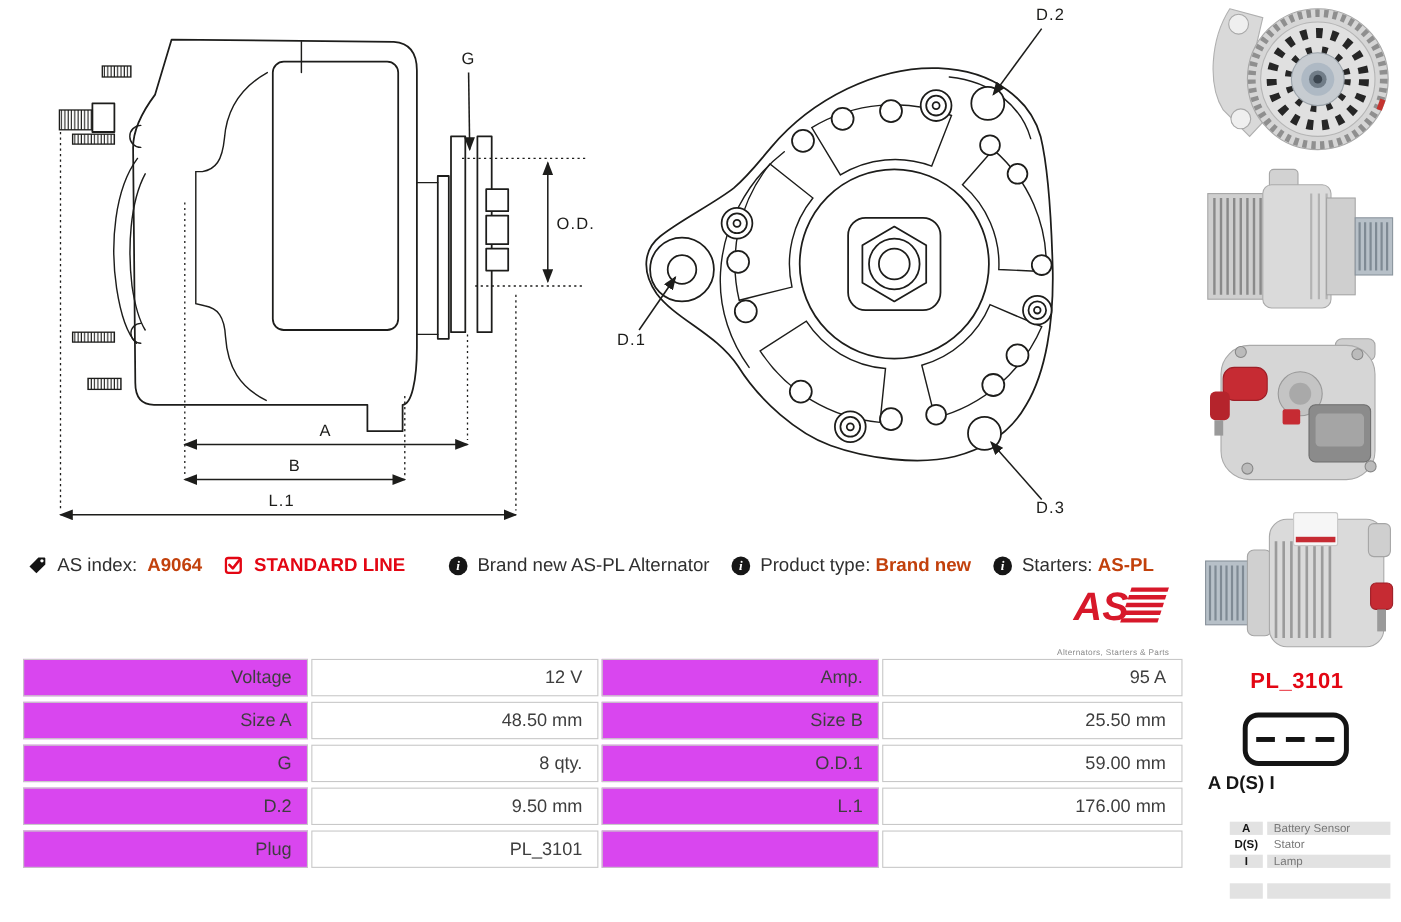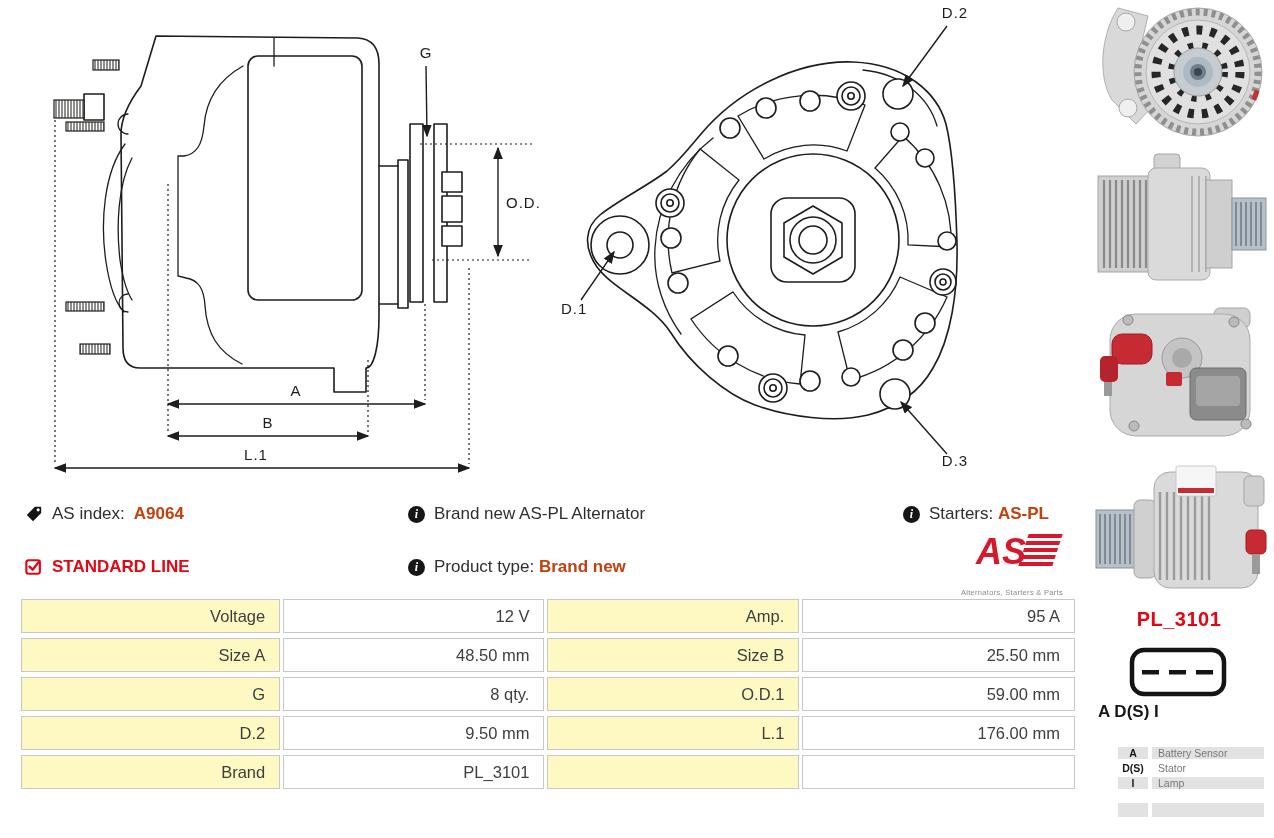--- a/index.html
+++ b/index.html
@@ -14,35 +14,35 @@
   .dline{stroke:#1d1d1b;stroke-width:1.6;fill:#fff;stroke-linejoin:round;stroke-linecap:round;}
   .dthin{stroke:#1d1d1b;stroke-width:1.3;fill:none;stroke-linecap:round;}
   .ddot{stroke:#1d1d1b;stroke-width:1.2;fill:none;stroke-dasharray:2,3;}
   .ddim{stroke:#1d1d1b;stroke-width:1.4;fill:none;}
   .dtxt{font-family:"Liberation Sans",sans-serif;font-size:15px;fill:#1d1d1b;letter-spacing:1px;}
 
   
   .photo{position:absolute;cursor:pointer;}
 
   
-  .info-col{position:absolute;display:flex;flex-direction:column;gap:33px;font-size:17px;}
+  .info-col{position:absolute;display:flex;gap:20px;font-size:17px;}
   .info-line{display:flex;align-items:center;gap:9px;white-space:nowrap;}
   .info-line b{font-weight:bold;color:#c2410c;}
   .red-line{color:#e30613;font-weight:bold;}
   .circle-i{display:inline-flex;align-items:center;justify-content:center;width:17px;height:17px;
             border-radius:50%;background:#161616;color:#fff;font:bold italic 12px "Liberation Serif",serif;flex:0 0 auto;}
   .as-logo{position:absolute;left:952px;top:530px;width:120px;text-align:center;}
   .as-tagline{font-size:7.5px;color:#8a8a8a;margin-top:16px;letter-spacing:.3px;white-space:nowrap;}
 
   
   .spec{position:absolute;left:18px;top:594px;border-collapse:separate;border-spacing:3px 5px;
         table-layout:fixed;width:1060px;}
   .spec td{height:32px;border:1px solid #c8c8c8;font-size:16.5px;color:#3e3e3e;
            text-align:right;padding:0 14px 0 0;overflow:hidden;}
-  .spec td.lbl{background:#fef9c3;}
+  .spec td.lbl{background:#d946ef;}
   .spec td.val{background:#ffffff;text-align:right;}
 
   
   .plug-code{position:absolute;left:1098px;top:608px;width:162px;text-align:center;
              color:#e30613;font-size:20px;font-weight:bold;letter-spacing:.5px;}
   .plug-svg{left:1128px;top:646px;}
   .plug-pinout{position:absolute;left:1098px;top:702px;width:162px;text-align:left;
                font-size:17px;font-weight:bold;color:#161616;}
   .legend{position:absolute;left:1118px;top:745px;width:146px;font-size:10.5px;}
   .legend-row{display:flex;height:15px;align-items:center;}
@@ -320,21 +320,21 @@
         <td class="lbl">O.D.1</td>
         <td class="val">59.00 mm</td>
       </tr>
       <tr>
         <td class="lbl">D.2</td>
         <td class="val">9.50 mm</td>
         <td class="lbl">L.1</td>
         <td class="val">176.00 mm</td>
       </tr>
       <tr>
-        <td class="lbl">Brand</td>
+        <td class="lbl">Plug</td>
         <td class="val">PL_3101</td>
         <td class="lbl"></td>
         <td class="val"></td>
       </tr>
     </tbody>
   </table>
 
   <div class="plug-code">PL_3101</div>
   <svg class="abs plug-svg" width="100" height="52" viewBox="0 0 100 52">
     <rect x="4" y="4" width="92" height="44" rx="12" fill="#fff" stroke="#141414" stroke-width="4.5"></rect>

